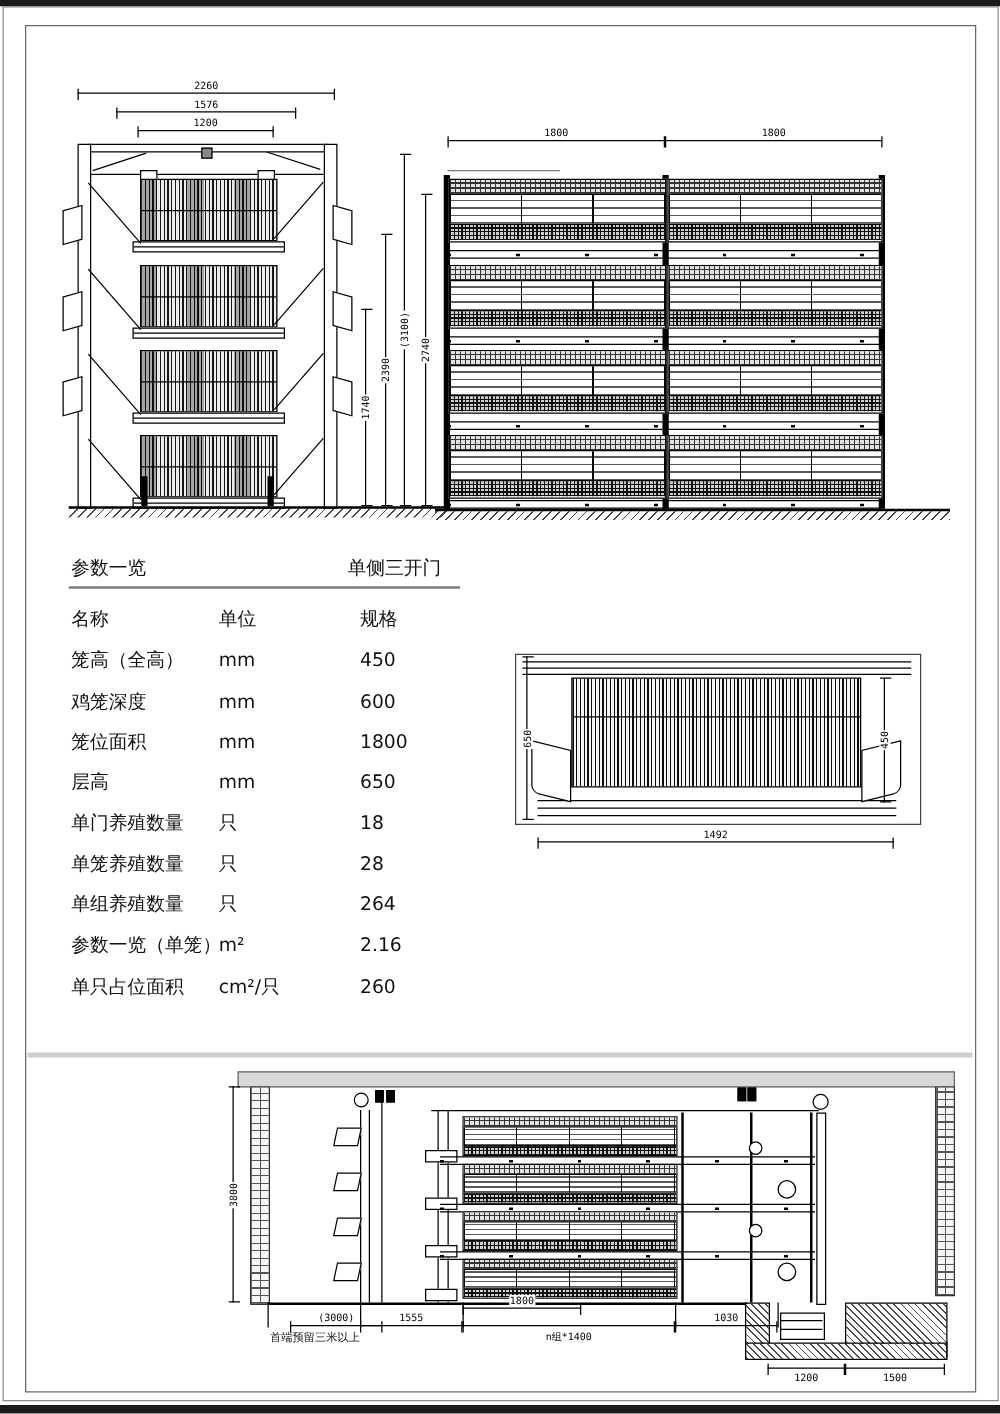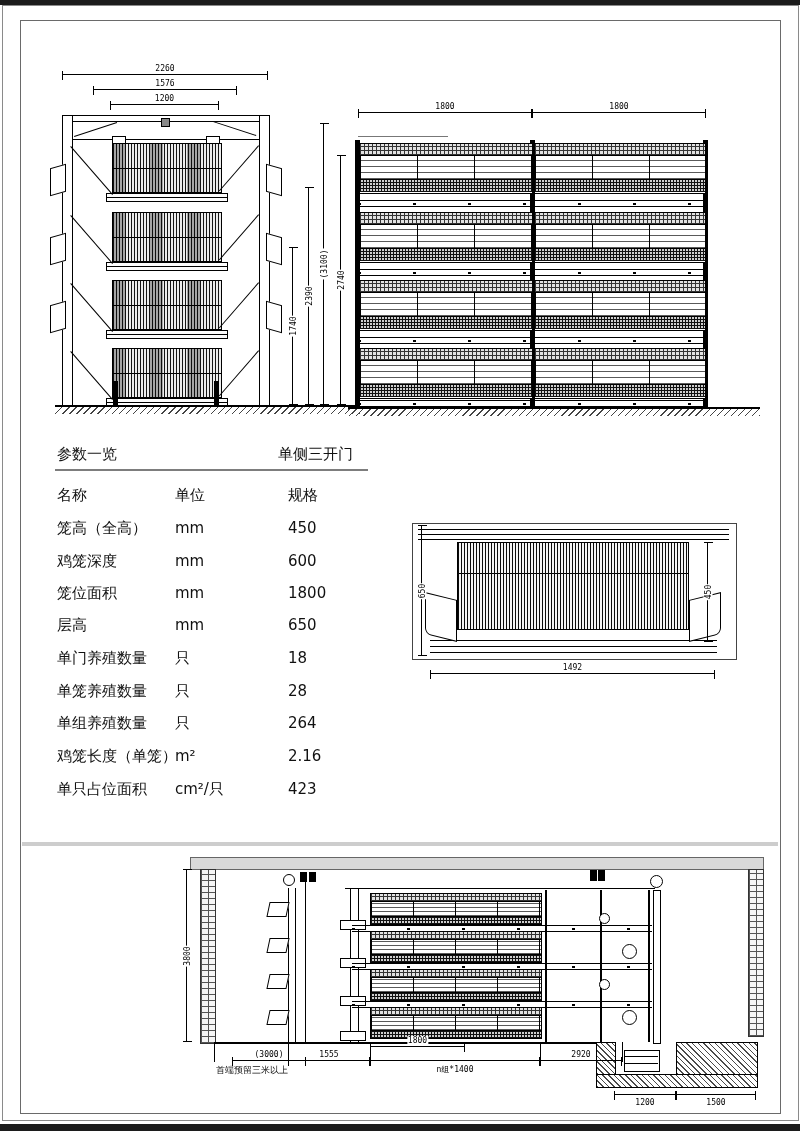--- a/index.html
+++ b/index.html
@@ -254,28 +254,28 @@
       <span class="tc-name">单笼养殖数量</span>
       <span class="tc-unit">只</span>
       <span class="tc-val">28</span>
       </div>
     <div class="trow" style="top:714px">
       <span class="tc-name">单组养殖数量</span>
       <span class="tc-unit">只</span>
       <span class="tc-val">264</span>
       </div>
     <div class="trow" style="top:747px">
-      <span class="tc-name">鸡笼长度（单笼）</span>
+      <span class="tc-name">参数一览（单笼）</span>
       <span class="tc-unit">m²</span>
       <span class="tc-val">2.16</span>
       </div>
     <div class="trow" style="top:780px">
       <span class="tc-name">单只占位面积</span>
       <span class="tc-unit">cm²/只</span>
-      <span class="tc-val">423</span>
+      <span class="tc-val">260</span>
       </div>
   </div>
 
   <div>
     <div class="rect" style="left:412px;top:523px;width:323px;height:135px;border-color:#444"></div>
     <div class="lh" style="left:418px;top:529px;width:311px"></div>
     <div class="lh" style="left:418px;top:534px;width:311px"></div>
     <div class="lh" style="left:418px;top:539px;width:311px"></div>
     <div class="mesh-fine" style="left:457px;top:542px;width:230px;height:86px"></div>
     <div class="lh" style="left:430px;top:640px;width:287px"></div>
@@ -384,17 +384,17 @@
     <div class="dim-h" style="left:232px;top:1060px;width:74px">
       <span class="dlbl">(3000)</span>
       </div>
     <div class="dim-h" style="left:288px;top:1060px;width:82px">
       <span class="dlbl">1555</span>
       </div>
     <div class="dim-h" style="left:370px;top:1060px;width:170px">
       <span class="dlbl dlbl-under">n组*1400</span>
       </div>
     <div class="dim-h" style="left:540px;top:1060px;width:82px">
-      <span class="dlbl">2920</span>
+      <span class="dlbl">1030</span>
       </div>
     <div class="abs" style="left:216px;top:1064px;font-size:9px;white-space:nowrap">首端预留三米以上</div>
   </div>
 </div>
 
 </body></html>

